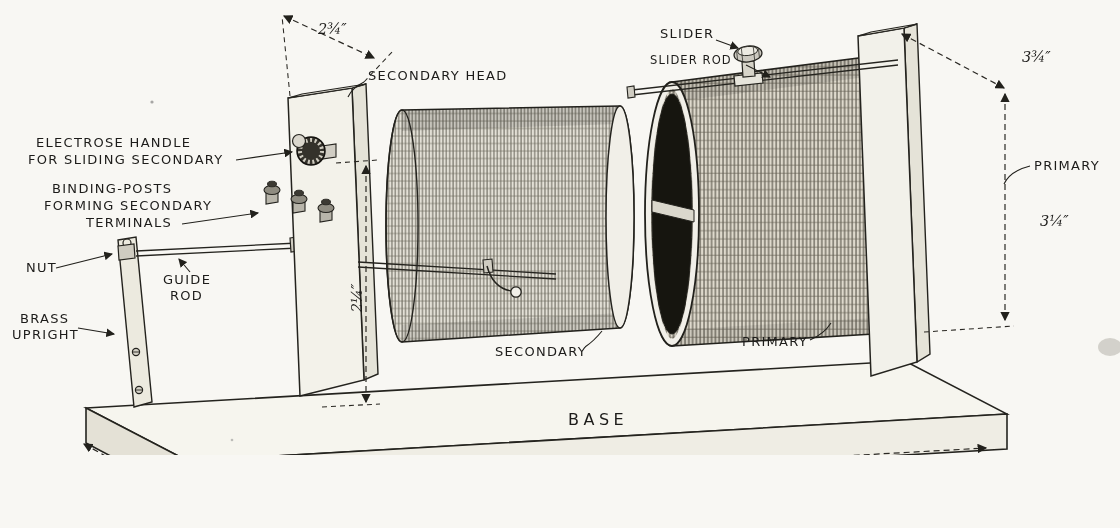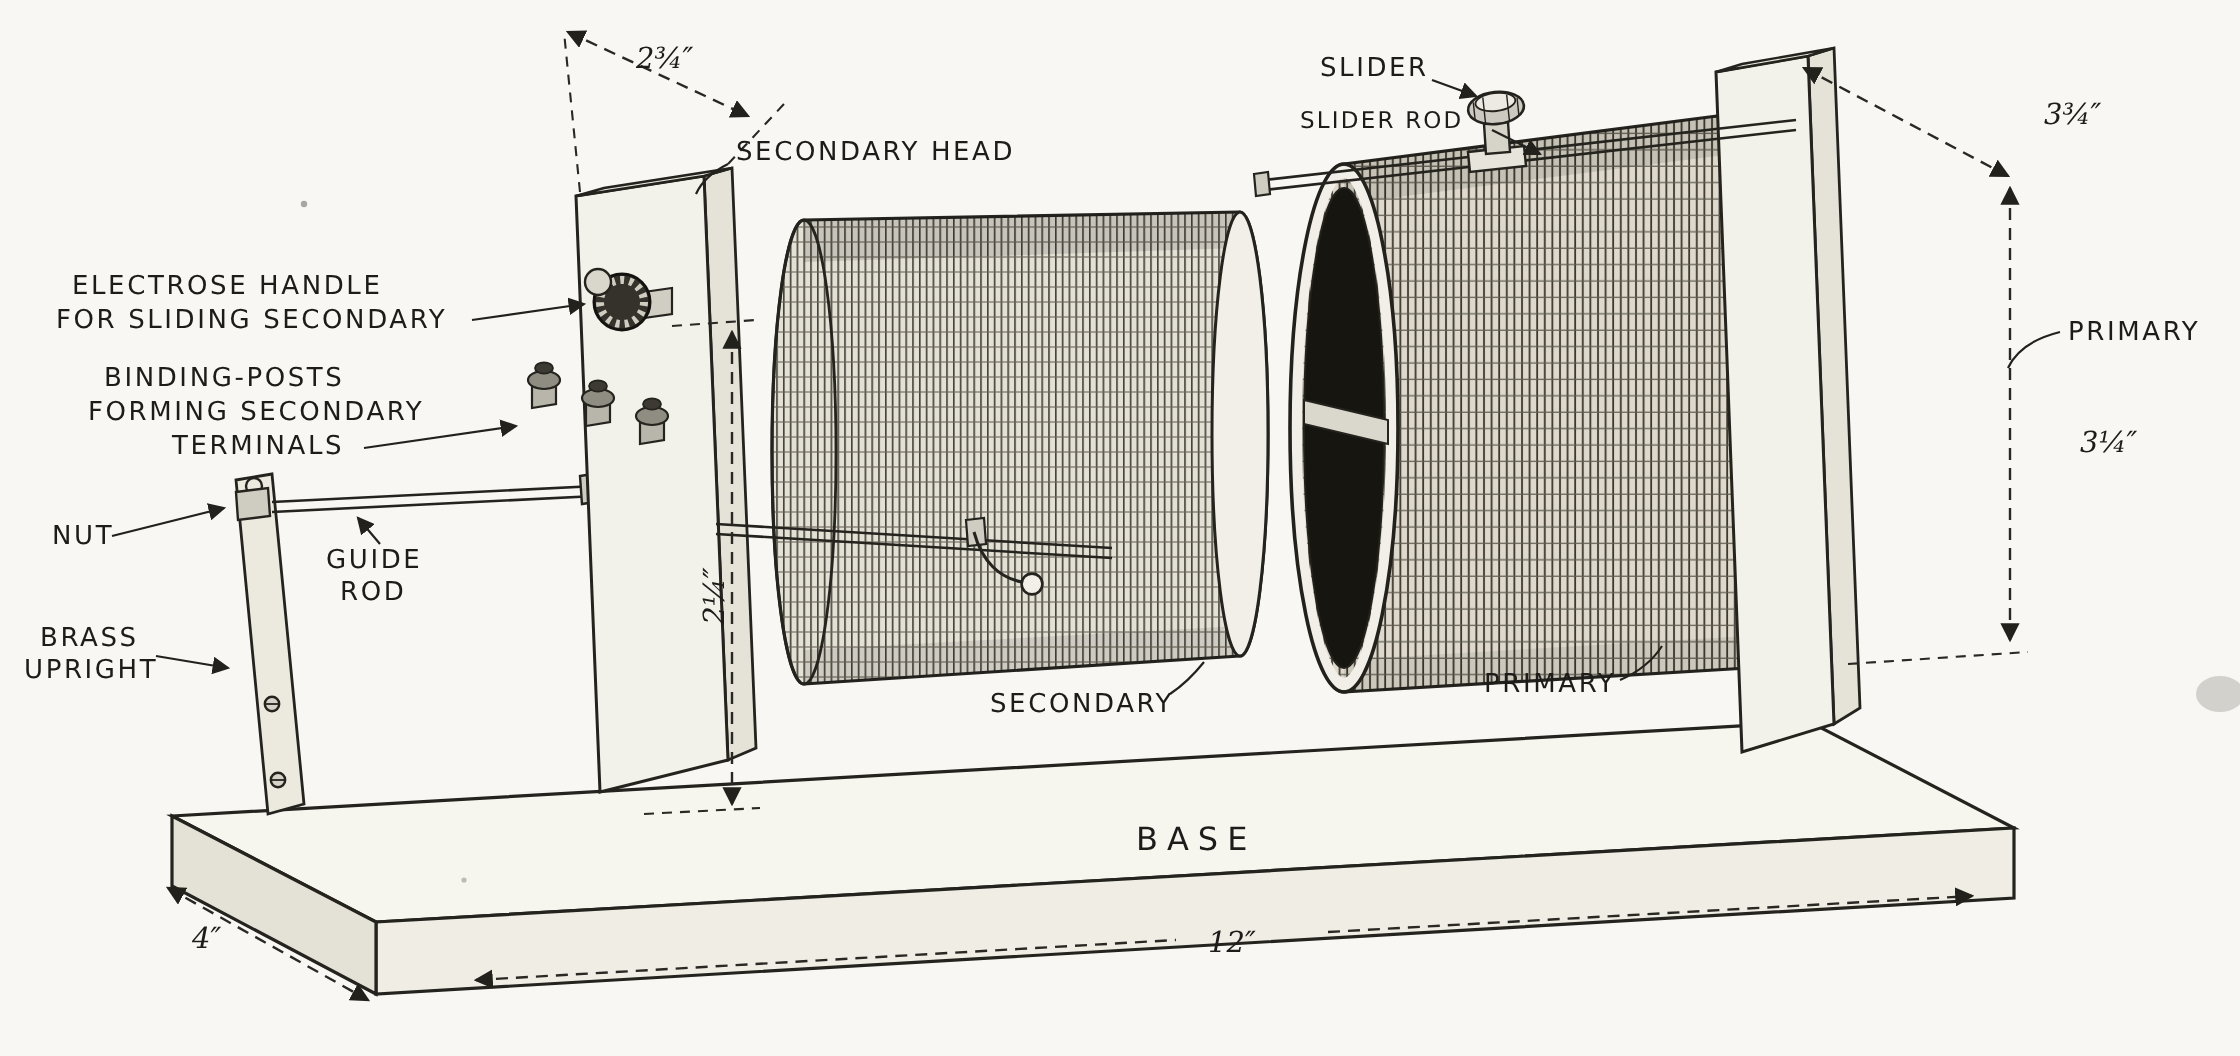--- a/index.html
+++ b/index.html
@@ -1,16 +1,16 @@
 <!DOCTYPE html>
 <html><head>
 <meta charset="utf-8">
 <style>
   html,body{margin:0;padding:0;background:#f8f7f3;}
-  .stage{position:relative;width:1120px;height:528px;background:#f8f7f3;overflow:hidden;}
+  .stage{position:relative;width:1120px;height:455px;background:#f8f7f3;overflow:hidden;}
   svg{position:absolute;left:0;top:0;}
   .lbl{font-family:"DejaVu Sans",sans-serif;font-size:13px;letter-spacing:1.3px;fill:#1d1c1a;}
   .lbl-sm{font-family:"DejaVu Sans",sans-serif;font-size:11.5px;letter-spacing:1.1px;fill:#1d1c1a;}
   .lbl-big{font-family:"DejaVu Sans",sans-serif;font-size:16px;letter-spacing:4.5px;fill:#1d1c1a;}
   .dim{font-family:"DejaVu Serif",serif;font-style:italic;font-size:14.5px;fill:#1d1c1a;}
   .ink{stroke:#24231e;fill:none;}
   .dimline{stroke:#2a2823;stroke-width:1.2;fill:none;stroke-dasharray:6 4;}
   .ext{stroke:#2a2823;stroke-width:1.05;fill:none;stroke-dasharray:5 4;}
   .leader{stroke:#22211c;stroke-width:1.1;fill:none;}
   .rod{stroke:#24231e;stroke-width:1.3;fill:none;}

